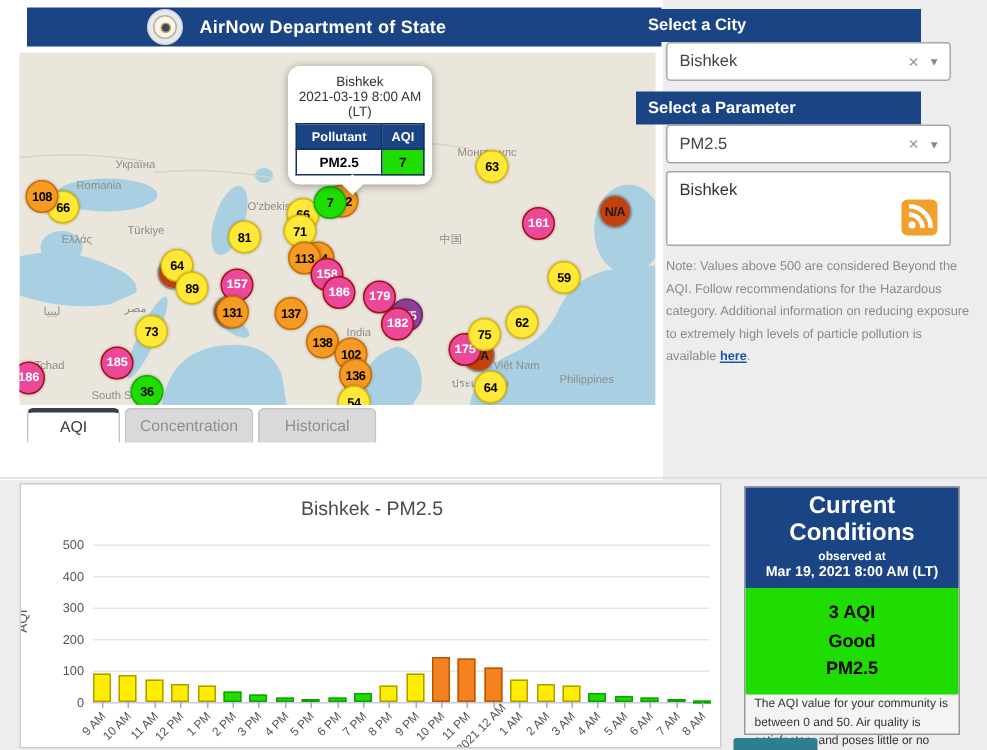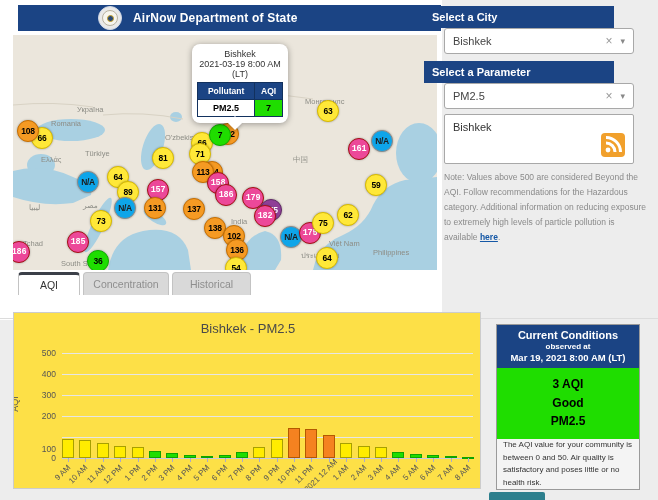--- a/index.html
+++ b/index.html
@@ -23,21 +23,21 @@
   .map svg { position:absolute; left:0; top:0; }
   .map-label { position:absolute; color:#8d8d86; font-size:7.5px; white-space:nowrap; }
   .marker { position:absolute; width:22px; height:22px; border-radius:50%; border:1.5px solid;
     display:flex; align-items:center; justify-content:center; font-size:8.5px; font-weight:bold;
     letter-spacing:-0.3px; cursor:pointer; box-shadow:0 0 2px rgba(0,0,0,.35); }
   .mk-g { background:#1fdd00; border-color:#0fae00; color:#000; }
   .mk-y { background:#ffe838; border-color:#d9bb00; color:#000; }
   .mk-o { background:#f59a23; border-color:#c86f00; color:#000; }
   .mk-r { background:#ec4899; border-color:#a80e14; color:#fff;font-family:Liberation Mono, monospace; }
   .mk-p { background:#8f3f97; border-color:#622a68; color:#fff; }
-  .mk-na { background:#0ea5e9; border-color:#8b8b8b; color:#1d1d1d; }
+  .mk-na { background:#c2410c; border-color:#8b8b8b; color:#1d1d1d;margin-left:28px; }
 
   
   .tooltip { position:absolute; left:179px; top:9px; width:96px; background:#ffffff; border-radius:8px;
     box-shadow:0 1px 6px rgba(0,0,0,.35); padding:5px 5px 6px; text-align:center; z-index:30; }
   .tt-city { font-size:9px; color:#333; }
   .tt-date { font-size:9px; color:#333; }
   .tt-tz { font-size:9px; color:#333; margin-bottom:3px; }
   .tt-table { width:100%; border-collapse:collapse; }
   .tt-table th { background:#1b4484; color:#fff; font-size:8.5px; padding:3px 2px; border:1px solid #12315e; }
   .tt-table td { font-size:9px; font-weight:bold; padding:3px 2px; border:1px solid #12315e; }
@@ -51,21 +51,21 @@
     border:1px solid #c3c3c3; border-bottom:none; border-radius:4px 4px 0 0; background:#d9d9d9;
     color:#8e8e8e; cursor:pointer; }
   .tab.active { background:#ffffff; color:#333; border-top:3px solid #3b3f48; }
   .tab-aqi { width:62px; } .tab-conc { width:86px; } .tab-hist { width:79px; }
 
   .learn { position:absolute; left:18px; top:303px; font-size:10.5px; color:#222; }
   .learn a { color:#1558a6; text-decoration:underline; cursor:pointer; }
   .rule { position:absolute; left:0; top:318px; width:658px; border-top:1px solid #dcdcdc; }
 
   
-  .chart-box { position:absolute; left:13px; top:312px; width:468px; height:177px; background:#fde047;
+  .chart-box { position:absolute; left:13px; top:322px; width:468px; height:177px; background:#ffffff;
     border:1px solid #cccccc; overflow:hidden; }
   .chart-title { position:absolute; left:0; top:8px; width:468px; text-align:center; font-size:13px; color:#4a4a4a; }
   .ylabel { position:absolute; left:-7px; top:86px; font-size:9px; color:#555; transform:rotate(-90deg); }
   .gridline { position:absolute; border-top:1px solid #e6e6e6; }
   .xaxis { position:absolute; border-top:1px solid #c9c9dd; }
   .ytick-label { position:absolute; width:34px; text-align:right; font-size:8.5px; color:#555; }
   .bar { position:absolute; border:1px solid; }
   .xtick { position:absolute; width:1px; height:4px; background:#aaaacc; }
   .xlabel { position:absolute; width:64px; text-align:right; font-size:8px; color:#555;
     transform:rotate(-45deg); transform-origin:100% 0; white-space:nowrap; }
@@ -83,21 +83,21 @@
     border:1px solid #a8a8a8; border-radius:2px; }
   .rss-city { position:absolute; left:8px; top:6px; font-size:11px; color:#333; }
   .rss-icon { position:absolute; right:8px; bottom:6px; width:24px; height:24px; border-radius:4px;
     background:#f1a02c; cursor:pointer; }
   .note { position:absolute; left:444px; top:170px; width:205px; font-size:8.5px; color:#8a8a8a; line-height:1.75; }
   .note a { color:#1558a6; font-weight:bold; text-decoration:underline; cursor:pointer; }
 
   
   .cc-panel { position:absolute; left:496px; top:324px; width:144px; height:166px; border:1px solid #9a9a9a; background:#f4f4f4; }
   .cc-head { background:#1b4484; color:#fff; text-align:center; padding:4px 2px 5px; }
-  .cc-title { font-size:11px; font-weight:bold; }
+  .cc-title { font-size:16px; font-weight:bold; }
   .cc-obs { font-size:8px; font-weight:bold; margin-top:1px; }
   .cc-date { font-size:9.5px; font-weight:bold; margin-top:1px; }
   .cc-green { background:#1fdd00; text-align:center; padding:7px 0 8px; color:#000; }
   .cc-green div { font-size:12px; font-weight:bold; line-height:1.55; }
   .cc-health-title { text-align:center; font-size:8.5px; font-weight:bold; color:#222; padding:4px 0 2px; }
   .cc-health-text { font-size:8px; color:#333; line-height:1.6; padding:0 6px 4px; }
   .teal-stub { position:absolute; left:489px; top:492px; width:56px; height:8px; background:#2d7f8d;
     border-radius:2px 2px 0 0; cursor:pointer; }
 </style>
 </head>
@@ -216,21 +216,21 @@
   </div>
 
   <div class="rule"></div>
 
   <div class="chart-box">
     <div class="chart-title">Bishkek - PM2.5</div>
     <div class="ylabel">AQI</div>
     <div id="plot">
         <div class="ytick-label" style="left: 8px; top: 140px;">0</div>
         <div class="gridline" style="left: 48px; top: 124px; width: 411px;"></div>
-        <div class="ytick-label" style="left: 8px; top: 119px; margin-top: 12px;">100</div>
+        <div class="ytick-label" style="left: 8px; top: 119px;">100</div>
         <div class="gridline" style="left: 48px; top: 103px; width: 411px;"></div>
         <div class="ytick-label" style="left: 8px; top: 98px;">200</div>
         <div class="gridline" style="left: 48px; top: 82px; width: 411px;"></div>
         <div class="ytick-label" style="left: 8px; top: 77px;">300</div>
         <div class="gridline" style="left: 48px; top: 61px; width: 411px;"></div>
         <div class="ytick-label" style="left: 8px; top: 56px;">400</div>
         <div class="gridline" style="left: 48px; top: 40px; width: 411px;"></div>
         <div class="ytick-label" style="left: 8px; top: 35px;">500</div>
         <div class="xaxis" style="left: 48px; top: 145px; width: 411px;"></div>
         <div class="bar" style="left: 48px; top: 126.1px; width: 12px; height: 18.9px; background: rgb(255, 236, 0); border-color: rgb(168, 160, 0);"></div>

